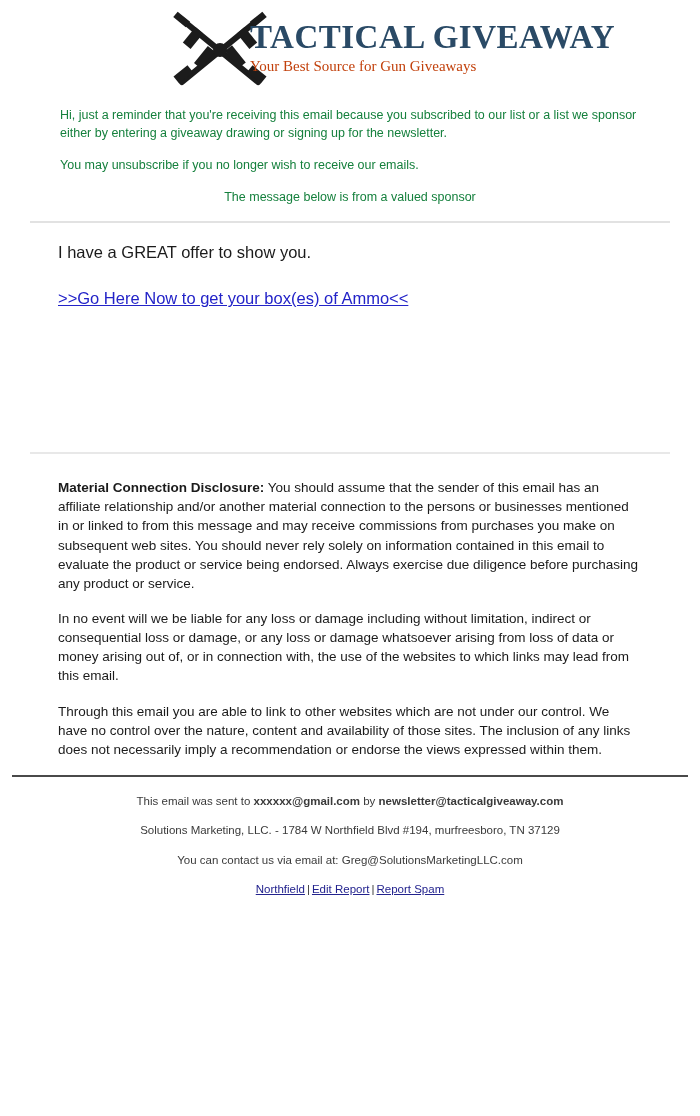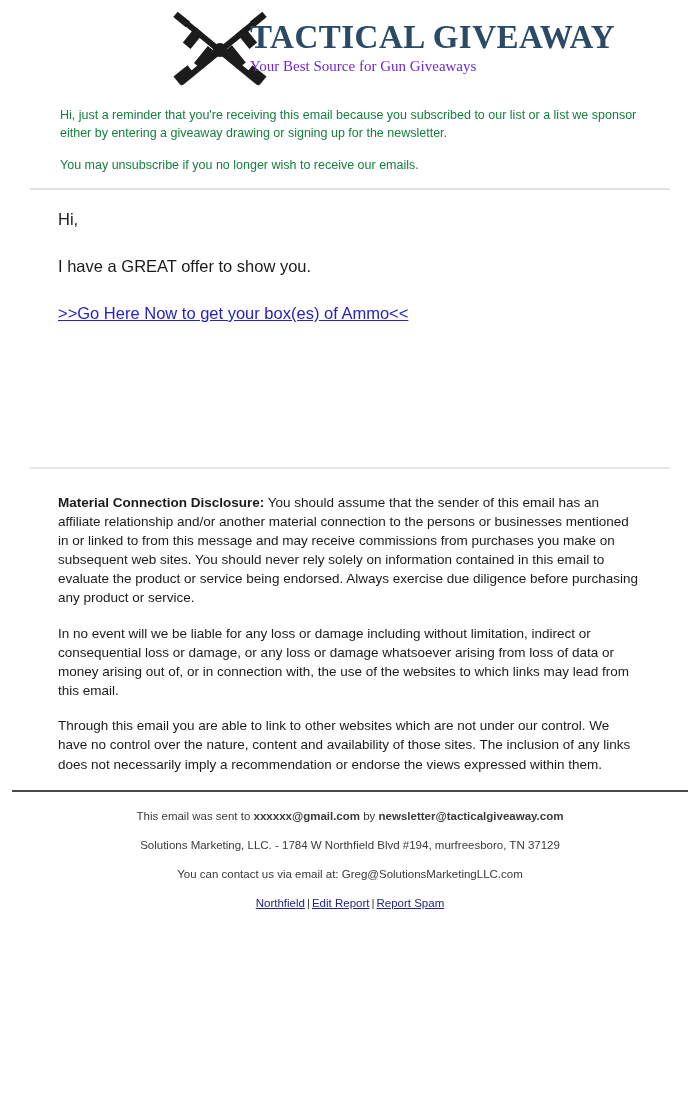--- a/index.html
+++ b/index.html
@@ -50,21 +50,21 @@
     font-size: 33px;
     font-weight: bold;
     color: #2a4a66;
     letter-spacing: 0.5px;
     line-height: 1.05;
     white-space: nowrap;
   }
   .logo-sub {
     font-family: "Liberation Serif", serif;
     font-size: 15px;
-    color: #6d28d9;
+    color: #c2410c;
     margin-top: 3px;
     white-space: nowrap;
   }
 
   
   .preheader {
     padding: 4px 60px 0 60px;
     font-size: 12.5px;
     line-height: 1.45;
     color: #15803d;
@@ -173,26 +173,26 @@
       <div class="logo-text">
         <div class="logo-title">TACTICAL GIVEAWAY</div>
         <div class="logo-sub">Your Best Source for Gun Giveaways</div>
       </div>
     </div>
   </div>
 
   <div class="preheader">
     <p>Hi, just a reminder that you're receiving this email because you subscribed to our list or a list we sponsor either by entering a giveaway drawing or signing up for the newsletter.</p>
     <p>You may unsubscribe if you no longer wish to receive our emails.</p>
+    <p class="sponsor-note">The message below is from a valued sponsor</p>
   </div>
 
   <hr class="rule">
 
   <div class="body-block">
-    <p>Hi,</p>
     <p>I have a GREAT offer to show you.</p>
     <p>
       <a class="cta-link" href="#">&gt;&gt;Go Here Now to get your box(es) of Ammo&lt;&lt;</a>
     </p>
     <div class="spacer-area"></div>
   </div>
 
   <hr class="rule thin">
 
   <div class="disclosure">

